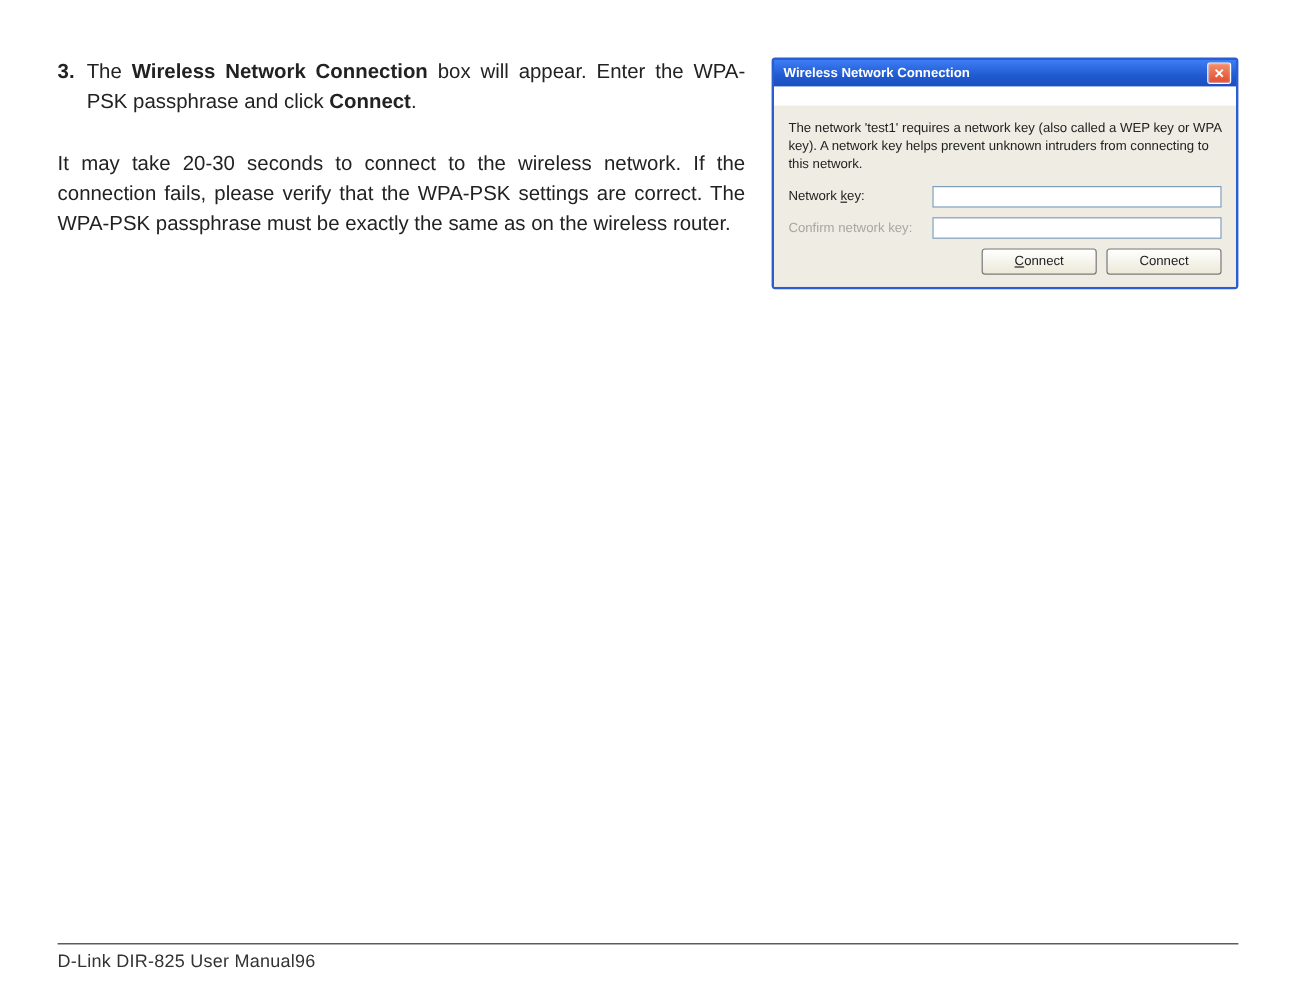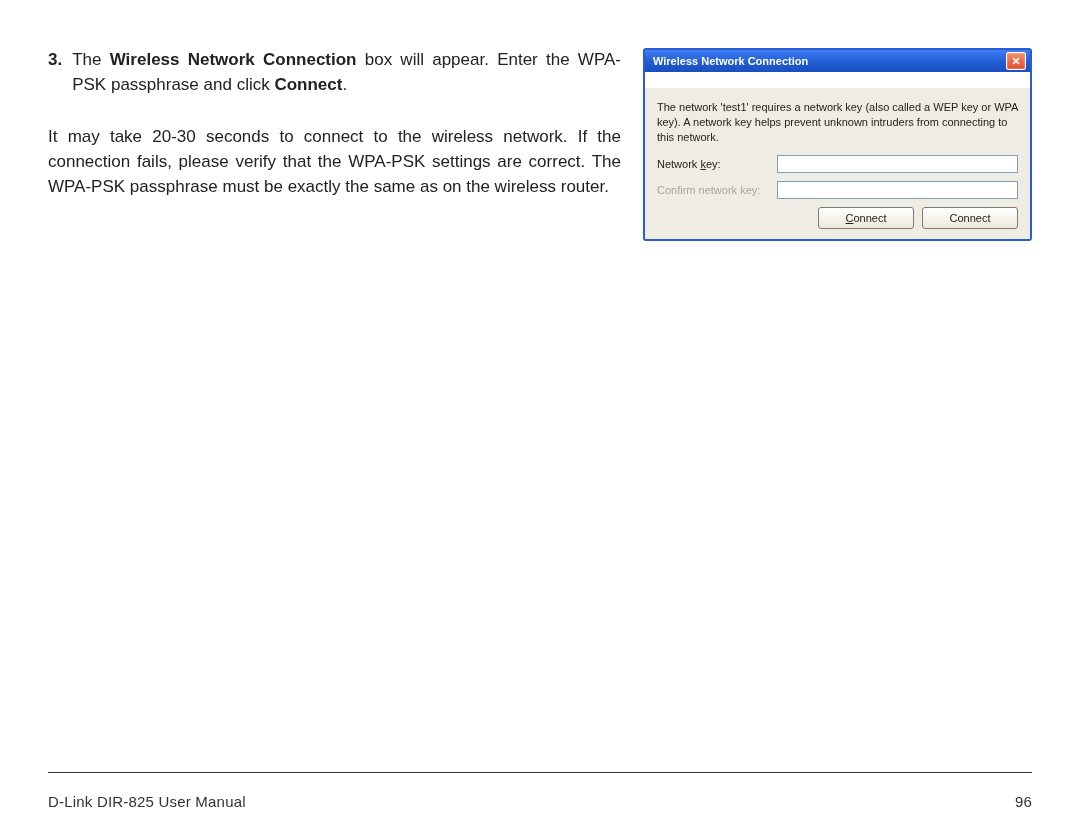--- a/index.html
+++ b/index.html
@@ -152,23 +152,22 @@
     border-radius: 3px;
     background: linear-gradient(to bottom, #ffffff, #ece9d8);
     padding: 0 12px;
     display:flex;
     align-items:center;
     justify-content:center;
   }
   .xp-btn .u { text-decoration: underline; }
   .footer {
     border-top: 1px solid #333;
-    padding-top: 20px;
-    display: flex;
-    justify-content: space-between;
+    padding-top: 6px;
+    display: flex;
     font-size: 15px;
     color: #333;
     letter-spacing: 0.2px;
   }
 </style>
 </head>
 <body>
 
 <div class="page">
 

